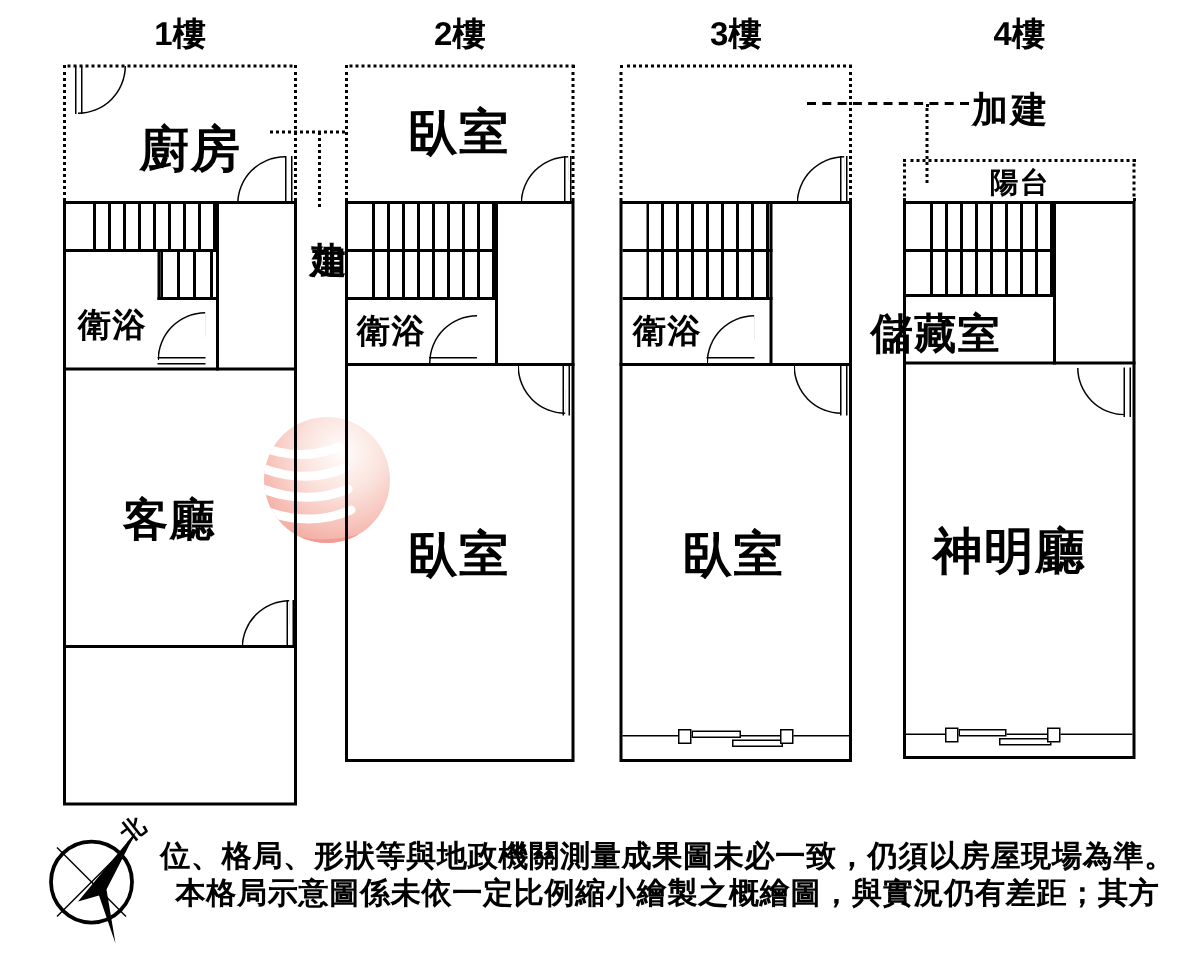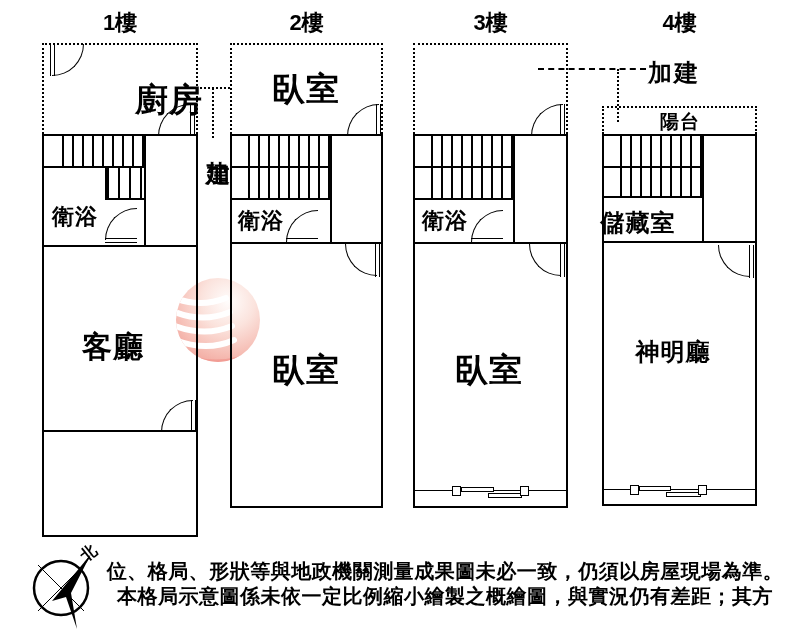--- a/index.html
+++ b/index.html
@@ -81,21 +81,21 @@
 
   <div class="layer-plan">
 
     <div class="title" style="left:42px;top:8px;width:156px;">1樓</div>
     <div class="title" style="left:230px;top:8px;width:153px;">2樓</div>
     <div class="title" style="left:413px;top:8px;width:155px;">3樓</div>
     <div class="title" style="left:602px;top:8px;width:155px;">4樓</div>
 
     <div class="dotted-box" style="left:42px;top:43px;width:156px;height:91px;"></div>
     <div class="block" style="left:42px;top:134px;width:156px;height:403px;"></div>
-    <div class="lbl" style="left:127px;top:100px;font-size:33px;margin-left:42px;">廚房</div>
+    <div class="lbl" style="left:127px;top:100px;font-size:33px;">廚房</div>
 
     <div class="leaf-v" style="left:50px;top:44px;width:5px;height:32px;"></div>
     <div class="arc arc-br" style="left:52px;top:44px;width:32px;height:32px;"></div>
 
     <div class="arc arc-tl" style="left:158px;top:104px;width:32px;height:32px;"></div>
     <div class="leaf-v" style="left:190px;top:104px;width:5px;height:32px;"></div>
 
     <div class="treads" style="left:62px;top:136px;width:83px;height:30px;"></div>
     <div class="wall-h" style="left:44px;top:166px;width:101px;"></div>
     <div class="substair" style="left:105px;top:166px;width:40px;height:34px;"></div>
@@ -169,26 +169,26 @@
     <div class="dotted-box" style="left:602px;top:106px;width:155px;height:28px;"></div>
     <div class="block" style="left:602px;top:134px;width:155px;height:372px;"></div>
     <div class="lbl" style="left:680px;top:122px;font-size:19px;">陽台</div>
 
     <div class="treads" style="left:620px;top:136px;width:84px;height:30px;"></div>
     <div class="wall-h" style="left:604px;top:166px;width:100px;"></div>
     <div class="treads" style="left:620px;top:168px;width:84px;height:28px;"></div>
     <div class="wall-h" style="left:604px;top:196px;width:100px;"></div>
     <div class="wall-v" style="left:702px;top:134px;height:109px;"></div>
 
-    <div class="lbl" style="left:638px;top:223px;font-size:24px;">儲藏室</div>
+    <div class="lbl" style="left:624px;top:223px;font-size:28px;">儲藏室</div>
     <div class="wall-h" style="left:602px;top:241px;width:155px;"></div>
 
     <div class="arc arc-bl" style="left:718px;top:245px;width:32px;height:32px;"></div>
     <div class="leaf-v" style="left:749px;top:245px;width:5px;height:33px;"></div>
-    <div class="lbl" style="left:673px;top:352px;font-size:24px;">神明廳</div>
+    <div class="lbl" style="left:673px;top:368px;font-size:33px;">神明廳</div>
 
     <div class="thin-h" style="left:604px;top:489px;width:151px;"></div>
     <div class="jamb" style="left:630px;top:485px;width:9px;height:10px;"></div>
     <div class="pane" style="left:639px;top:486px;width:32px;height:5px;"></div>
     <div class="pane" style="left:666px;top:492px;width:35px;height:5px;"></div>
     <div class="jamb" style="left:698px;top:485px;width:9px;height:10px;"></div>
 
     <svg style="position:absolute;left:28px;top:545px;" width="78" height="90" viewBox="0 0 78 90">
       <circle cx="33" cy="43" r="27" fill="none" stroke="#000" stroke-width="2.5"></circle>
       <line x1="10" y1="20" x2="56" y2="66" stroke="#000" stroke-width="1"></line>

